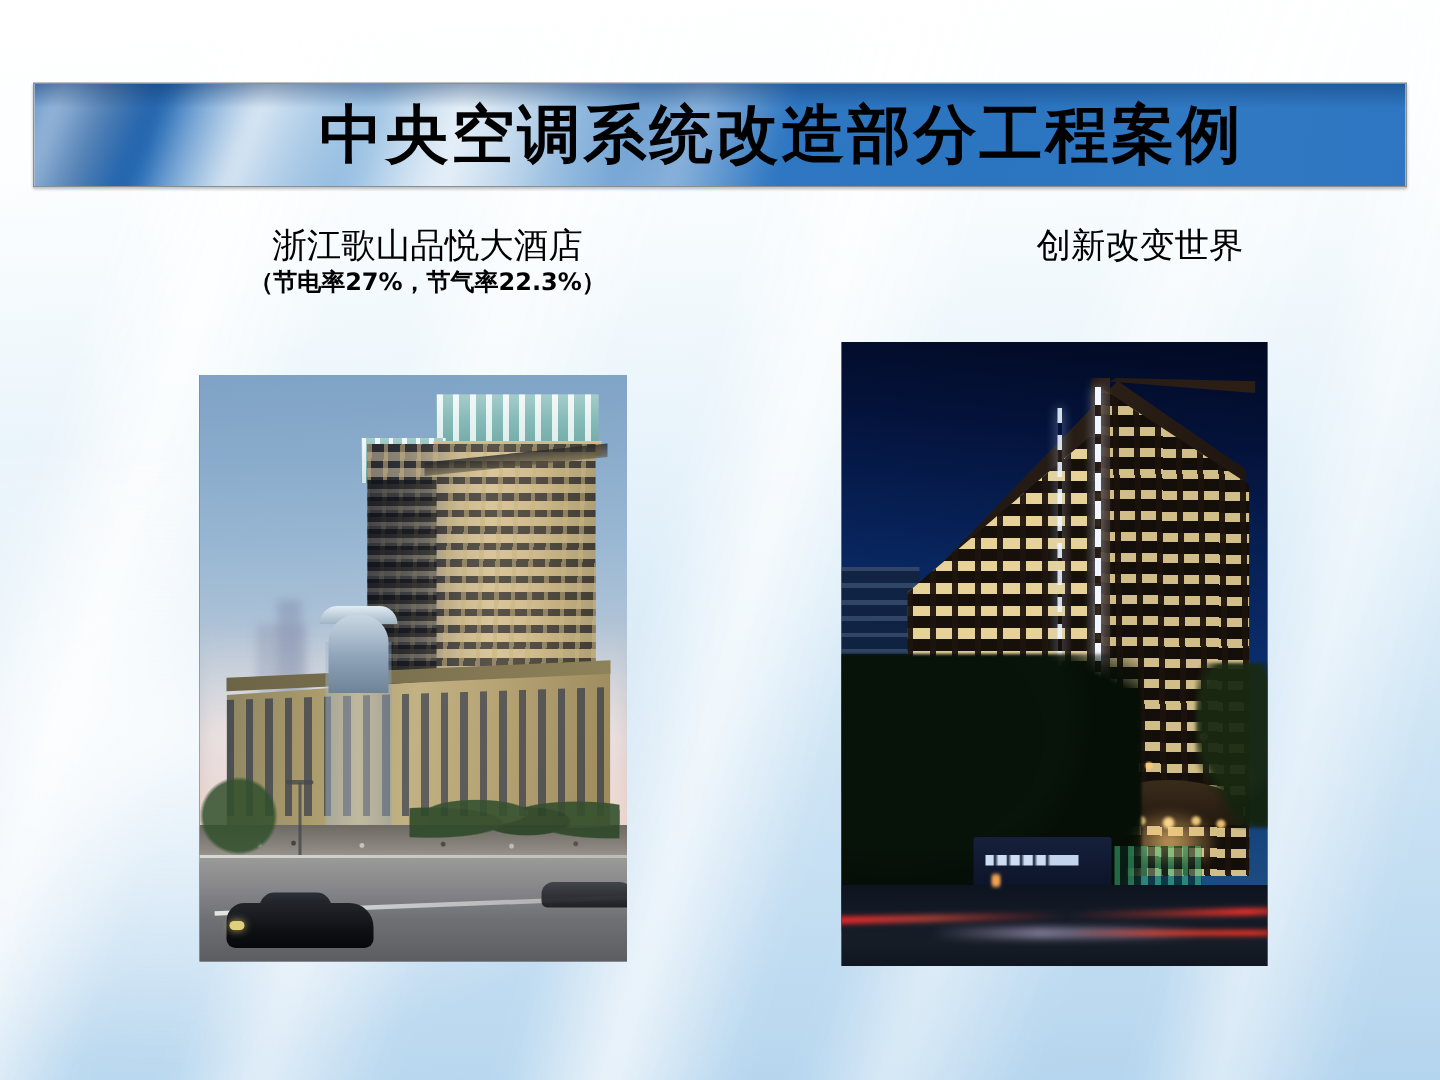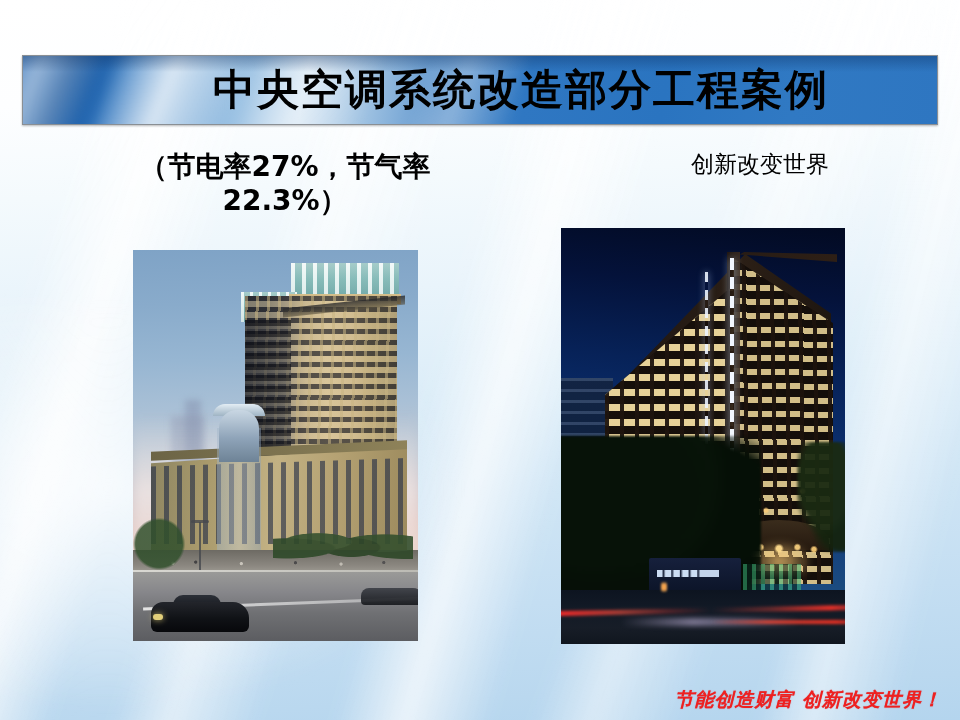--- a/index.html
+++ b/index.html
@@ -128,21 +128,21 @@
     font-family: "DejaVu Sans", "Liberation Sans", sans-serif;
     line-height: 1.22;
   }
   .caption .cap-name {
     display: block;
     font-size: 23px;
     font-weight: 400;
   }
   .caption .cap-sub {
     display: block;
-    font-size: 28px;
+    font-size: 16px;
     font-weight: 700;
   }
   #caption-left  { left: 105px; top: 150px; width: 360px; }
   #caption-right { left: 600px; top: 150px; width: 320px; }
 
   
   .photo {
     position: absolute;
     overflow: hidden;
     background: #0a1530;
@@ -554,20 +554,21 @@
   <div class="bg-glow-left"></div>
 
   <div id="title-banner">
     <div class="banner-bg"></div>
     <div class="banner-clouds"></div>
     <div class="banner-topshade"></div>
     <div id="banner-title">中央空调系统改造部分工程案例</div>
   </div>
 
   <div class="caption" id="caption-left">
+    <span class="cap-name">浙江歌山品悦大酒店</span>
     <span class="cap-sub">（节电率27%，节气率22.3%）</span>
   </div>
 
   <div class="caption" id="caption-right">
     <span class="cap-name">创新改变世界</span>
   </div>
 
   <div class="photo" id="photo-left">
     <div class="photo-inner">
       <div class="lp-sky"></div>
@@ -645,15 +646,14 @@
       <div class="rp-hedge"></div>
 
       <div class="rp-road"></div>
       <div class="rp-streetlamp"></div>
       <div class="rp-trail-white"></div>
       <div class="rp-trail-red"></div>
       <div class="rp-trail-red2"></div>
     </div>
   </div>
 
-  <div id="slogan">节能创造财富 创新改变世界！</div>
 
 </div>
 
 </body></html>

